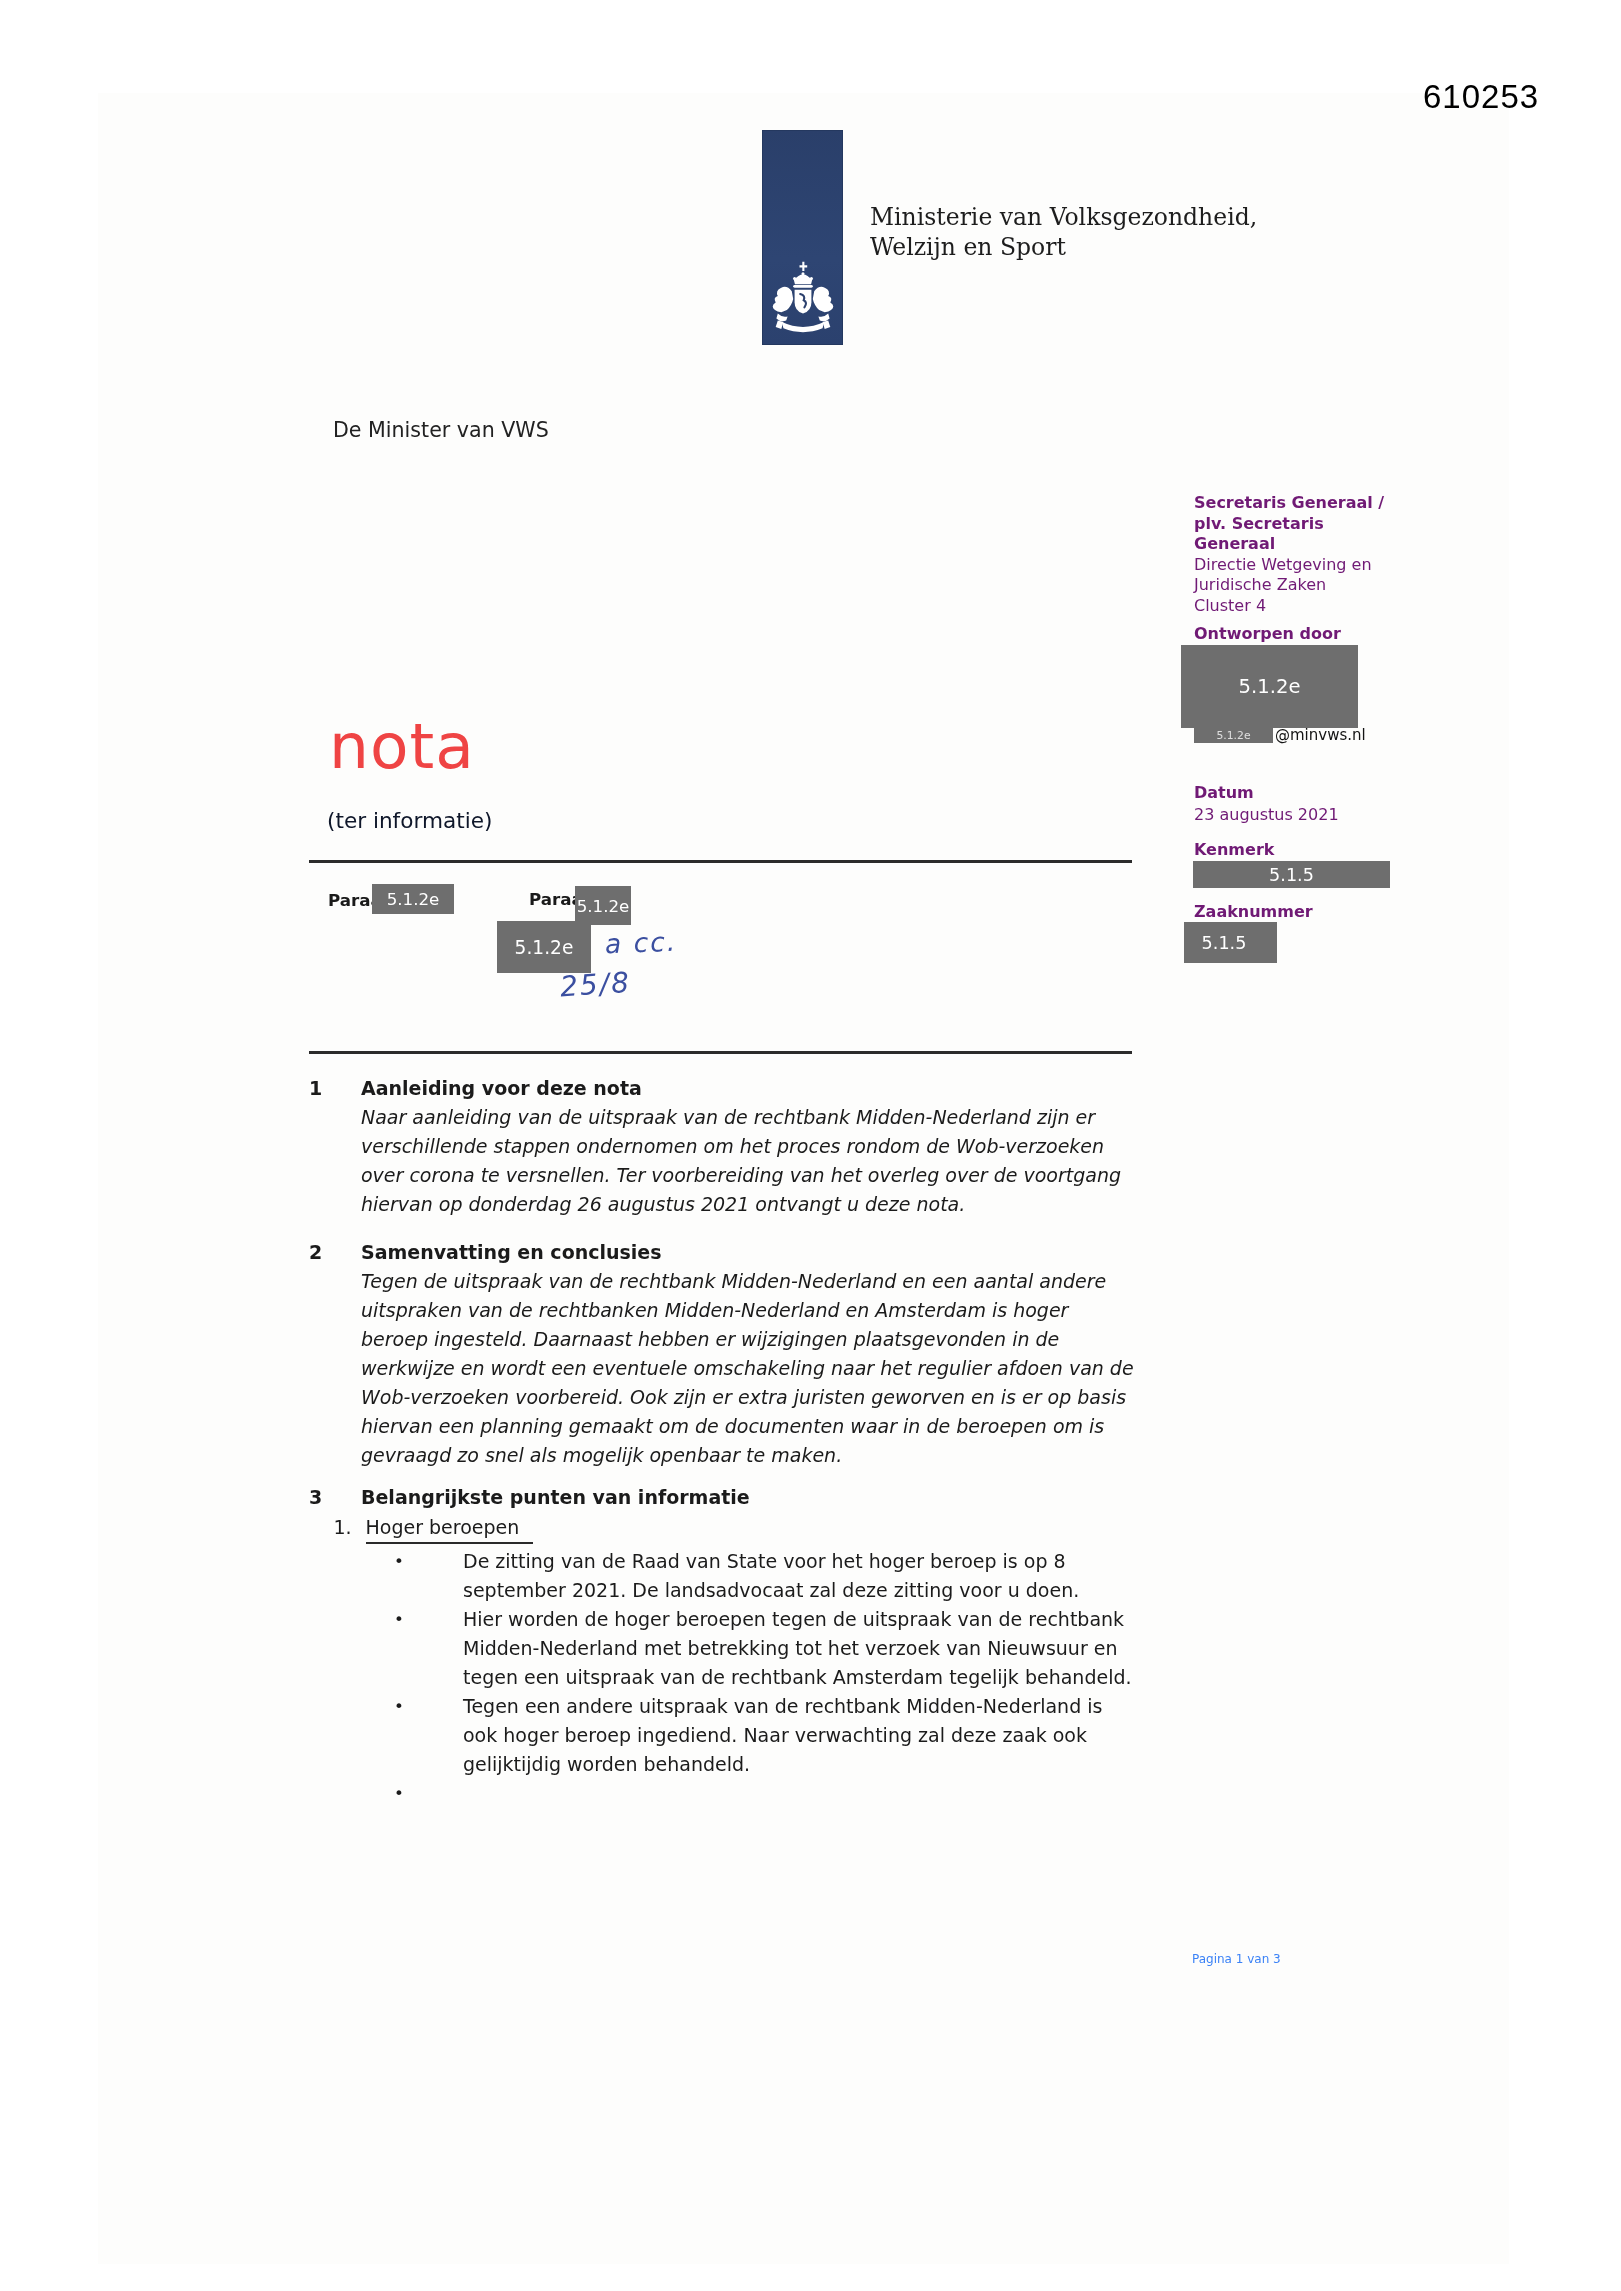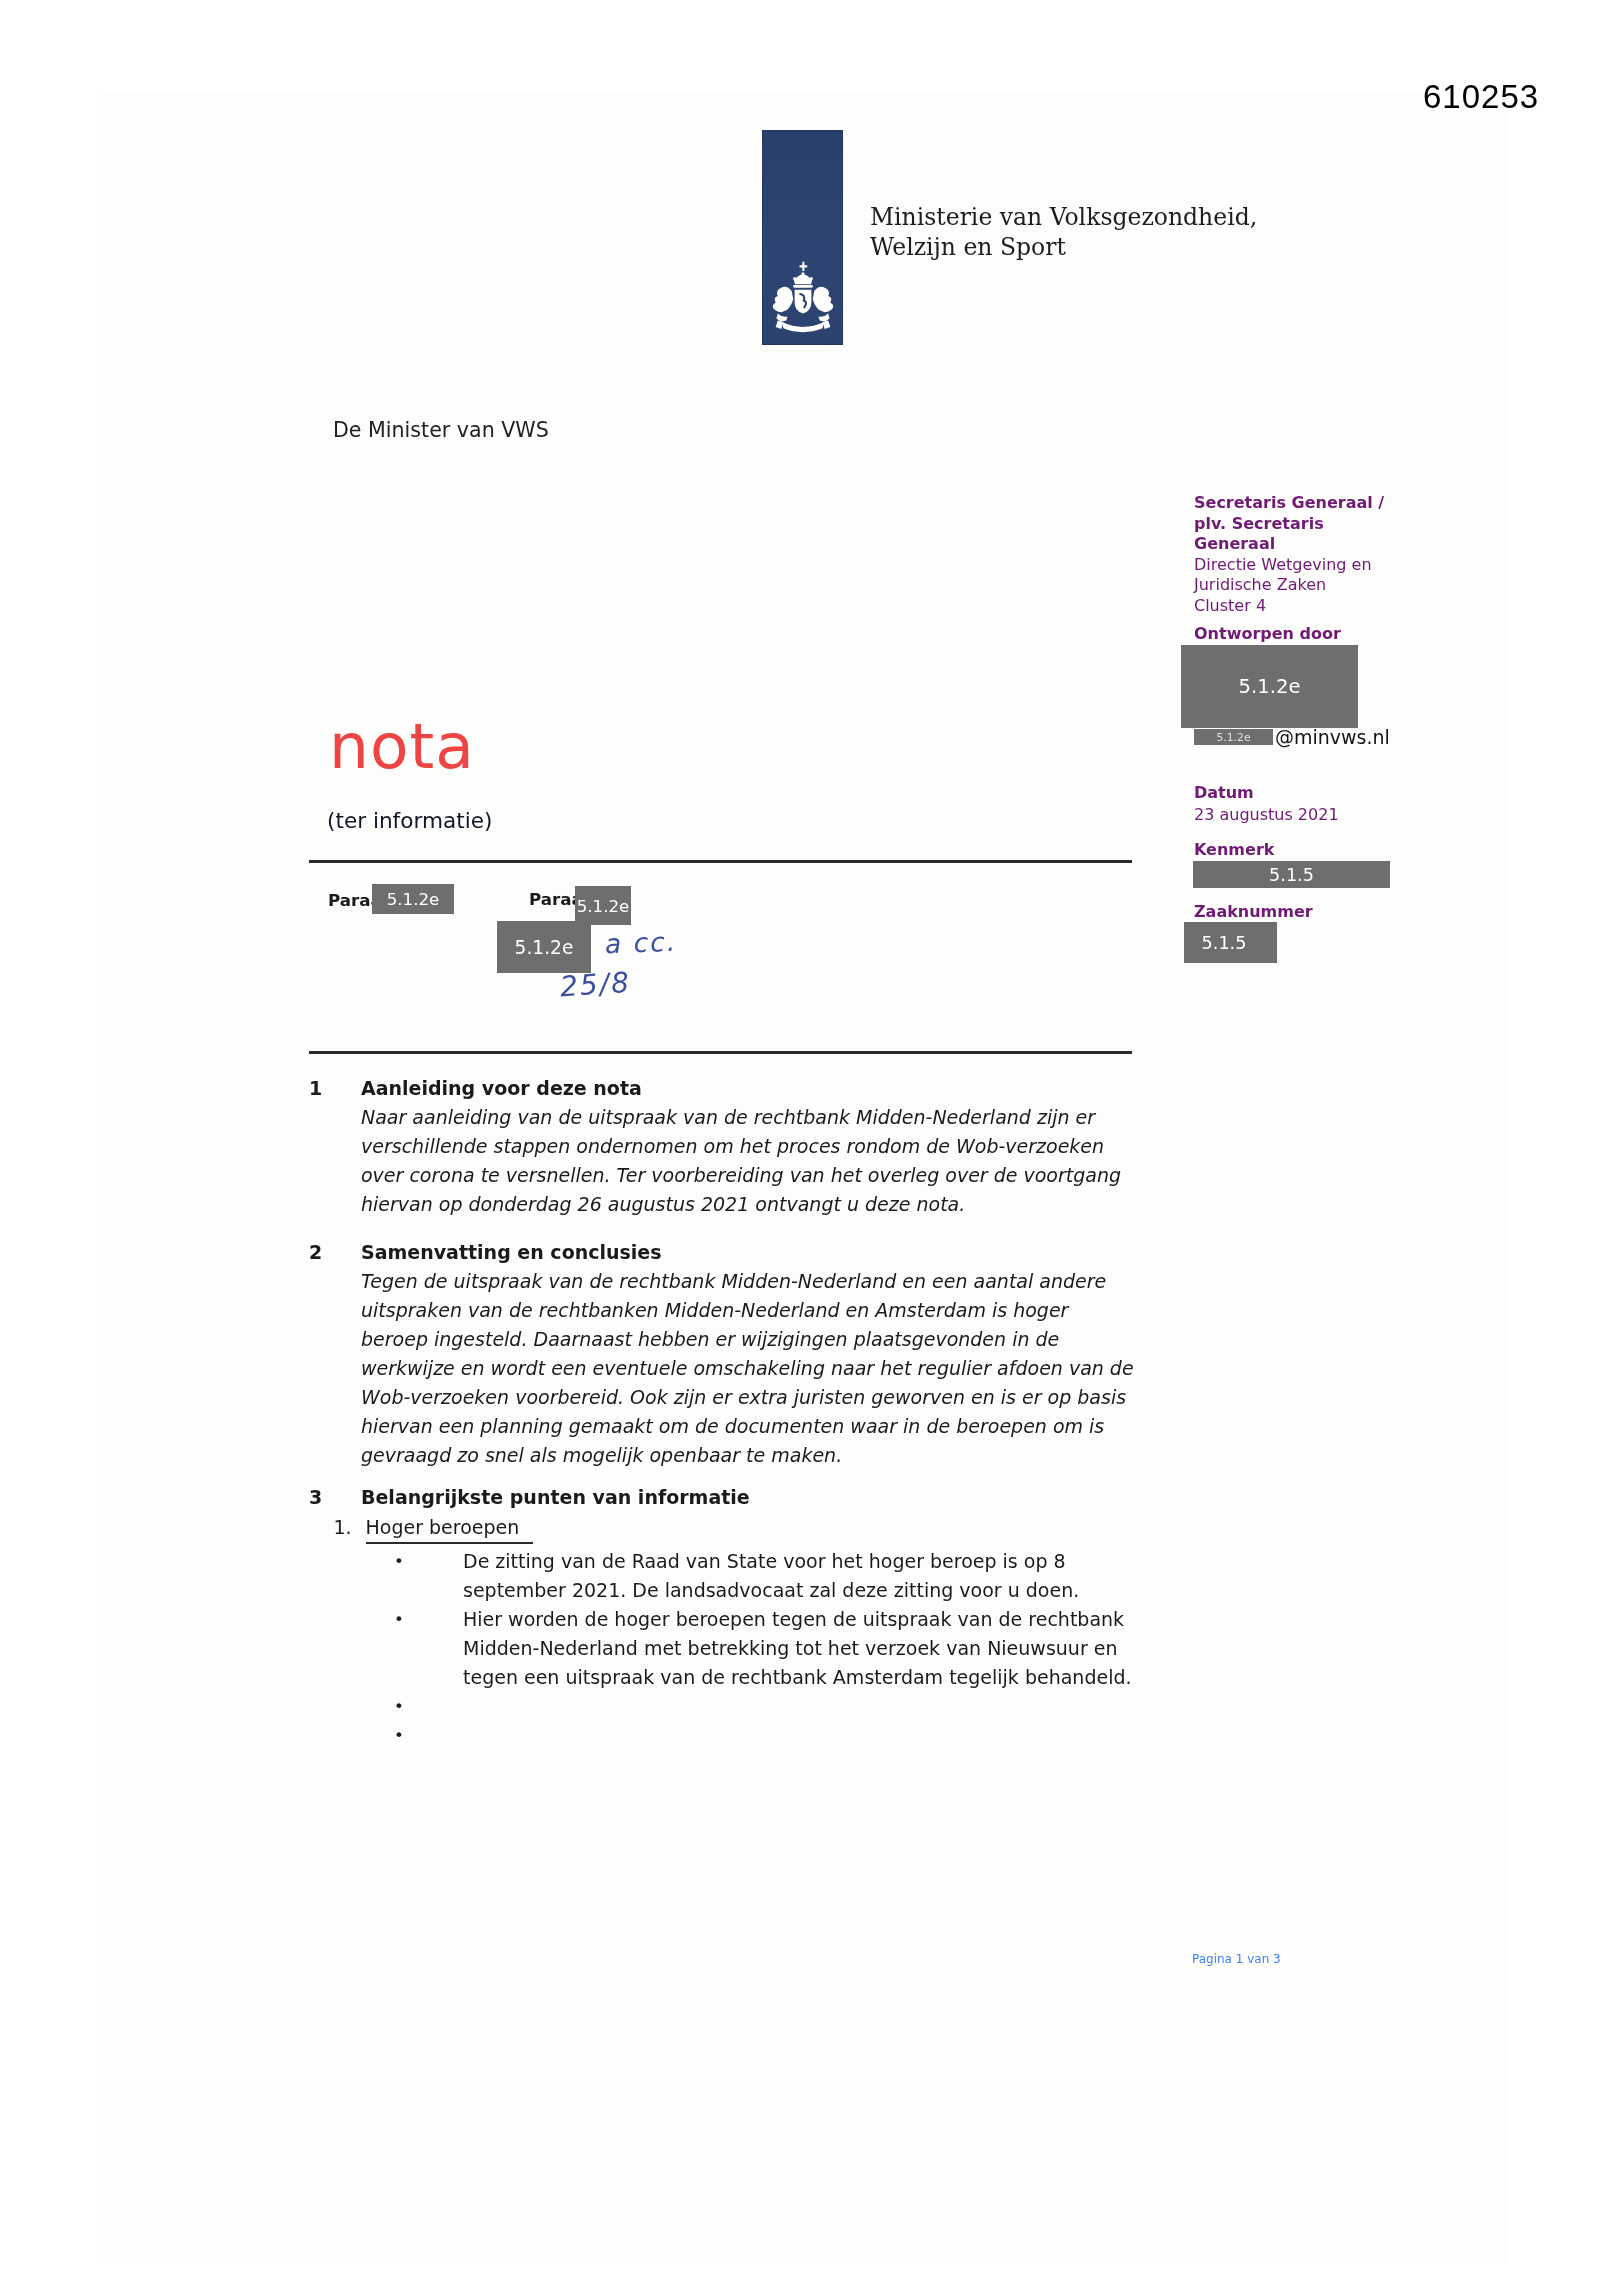--- a/index.html
+++ b/index.html
@@ -72,21 +72,21 @@
   .sb{position:absolute;left:1194px;font-size:16px;line-height:20.6px;color:#701a75;}
   .sb-org{top:493px;width:216px;}
   .sb b,.sb-label{font-weight:700;}
   .sb-ontw{top:624px;font-weight:700;}
   .sb-bigbox{left:1181px;top:645px;width:177px;height:83px;font-size:19.6px;}
   .sb-email{position:absolute;left:1194px;top:726px;display:flex;align-items:center;}
   .sb-emailbox{
     width:79px;height:16.7px;background:#6e6e6e;color:rgba(255,255,255,0.78);
     font-size:10.8px;display:flex;align-items:center;justify-content:center;
   }
-  .sb-emailtxt{font-size:19px;color:#141414;margin-left:2px;}
+  .sb-emailtxt{font-size:15px;color:#141414;margin-left:2px;}
   .sb-datum-l{top:783px;font-weight:700;}
   .sb-datum-v{top:805px;}
   .sb-kenmerk-l{top:840px;font-weight:700;}
   .sb-kenmerkbox{left:1193px;top:861px;width:197px;height:27.4px;font-size:17.6px;}
   .sb-zaak-l{top:902px;font-weight:700;}
   .sb-zaakbox{left:1184px;top:922px;width:93px;height:41px;font-size:17.6px;justify-content:flex-start;padding-left:17.6px;box-sizing:border-box;}
   
   .section{position:absolute;left:309px;width:829px;font-size:19px;line-height:29px;}
   .s1{top:1074px;}
   .s2{top:1238px;}
@@ -218,20 +218,21 @@
     <li>
       <span class="glyph">•</span>
       <span class="btxt">De zitting van de Raad van State voor het hoger beroep is op 8 september 2021. De landsadvocaat zal deze zitting voor u doen.</span>
     </li>
     <li>
       <span class="glyph">•</span>
       <span class="btxt">Hier worden de hoger beroepen tegen de uitspraak van de rechtbank Midden-Nederland met betrekking tot het verzoek van Nieuwsuur en tegen een uitspraak van de rechtbank Amsterdam tegelijk behandeld.</span>
     </li>
     <li>
       <span class="glyph">•</span>
+      <span class="btxt">Tegen een andere uitspraak van de rechtbank Midden-Nederland is ook hoger beroep ingediend. Naar verwachting zal deze zaak ook gelijktijdig worden behandeld.</span>
     </li>
     <li>
       <span class="glyph">•</span>
     </li>
   </ul>
 </div>
 
 <div class="footer">Pagina 1 van 3</div>
 
 

